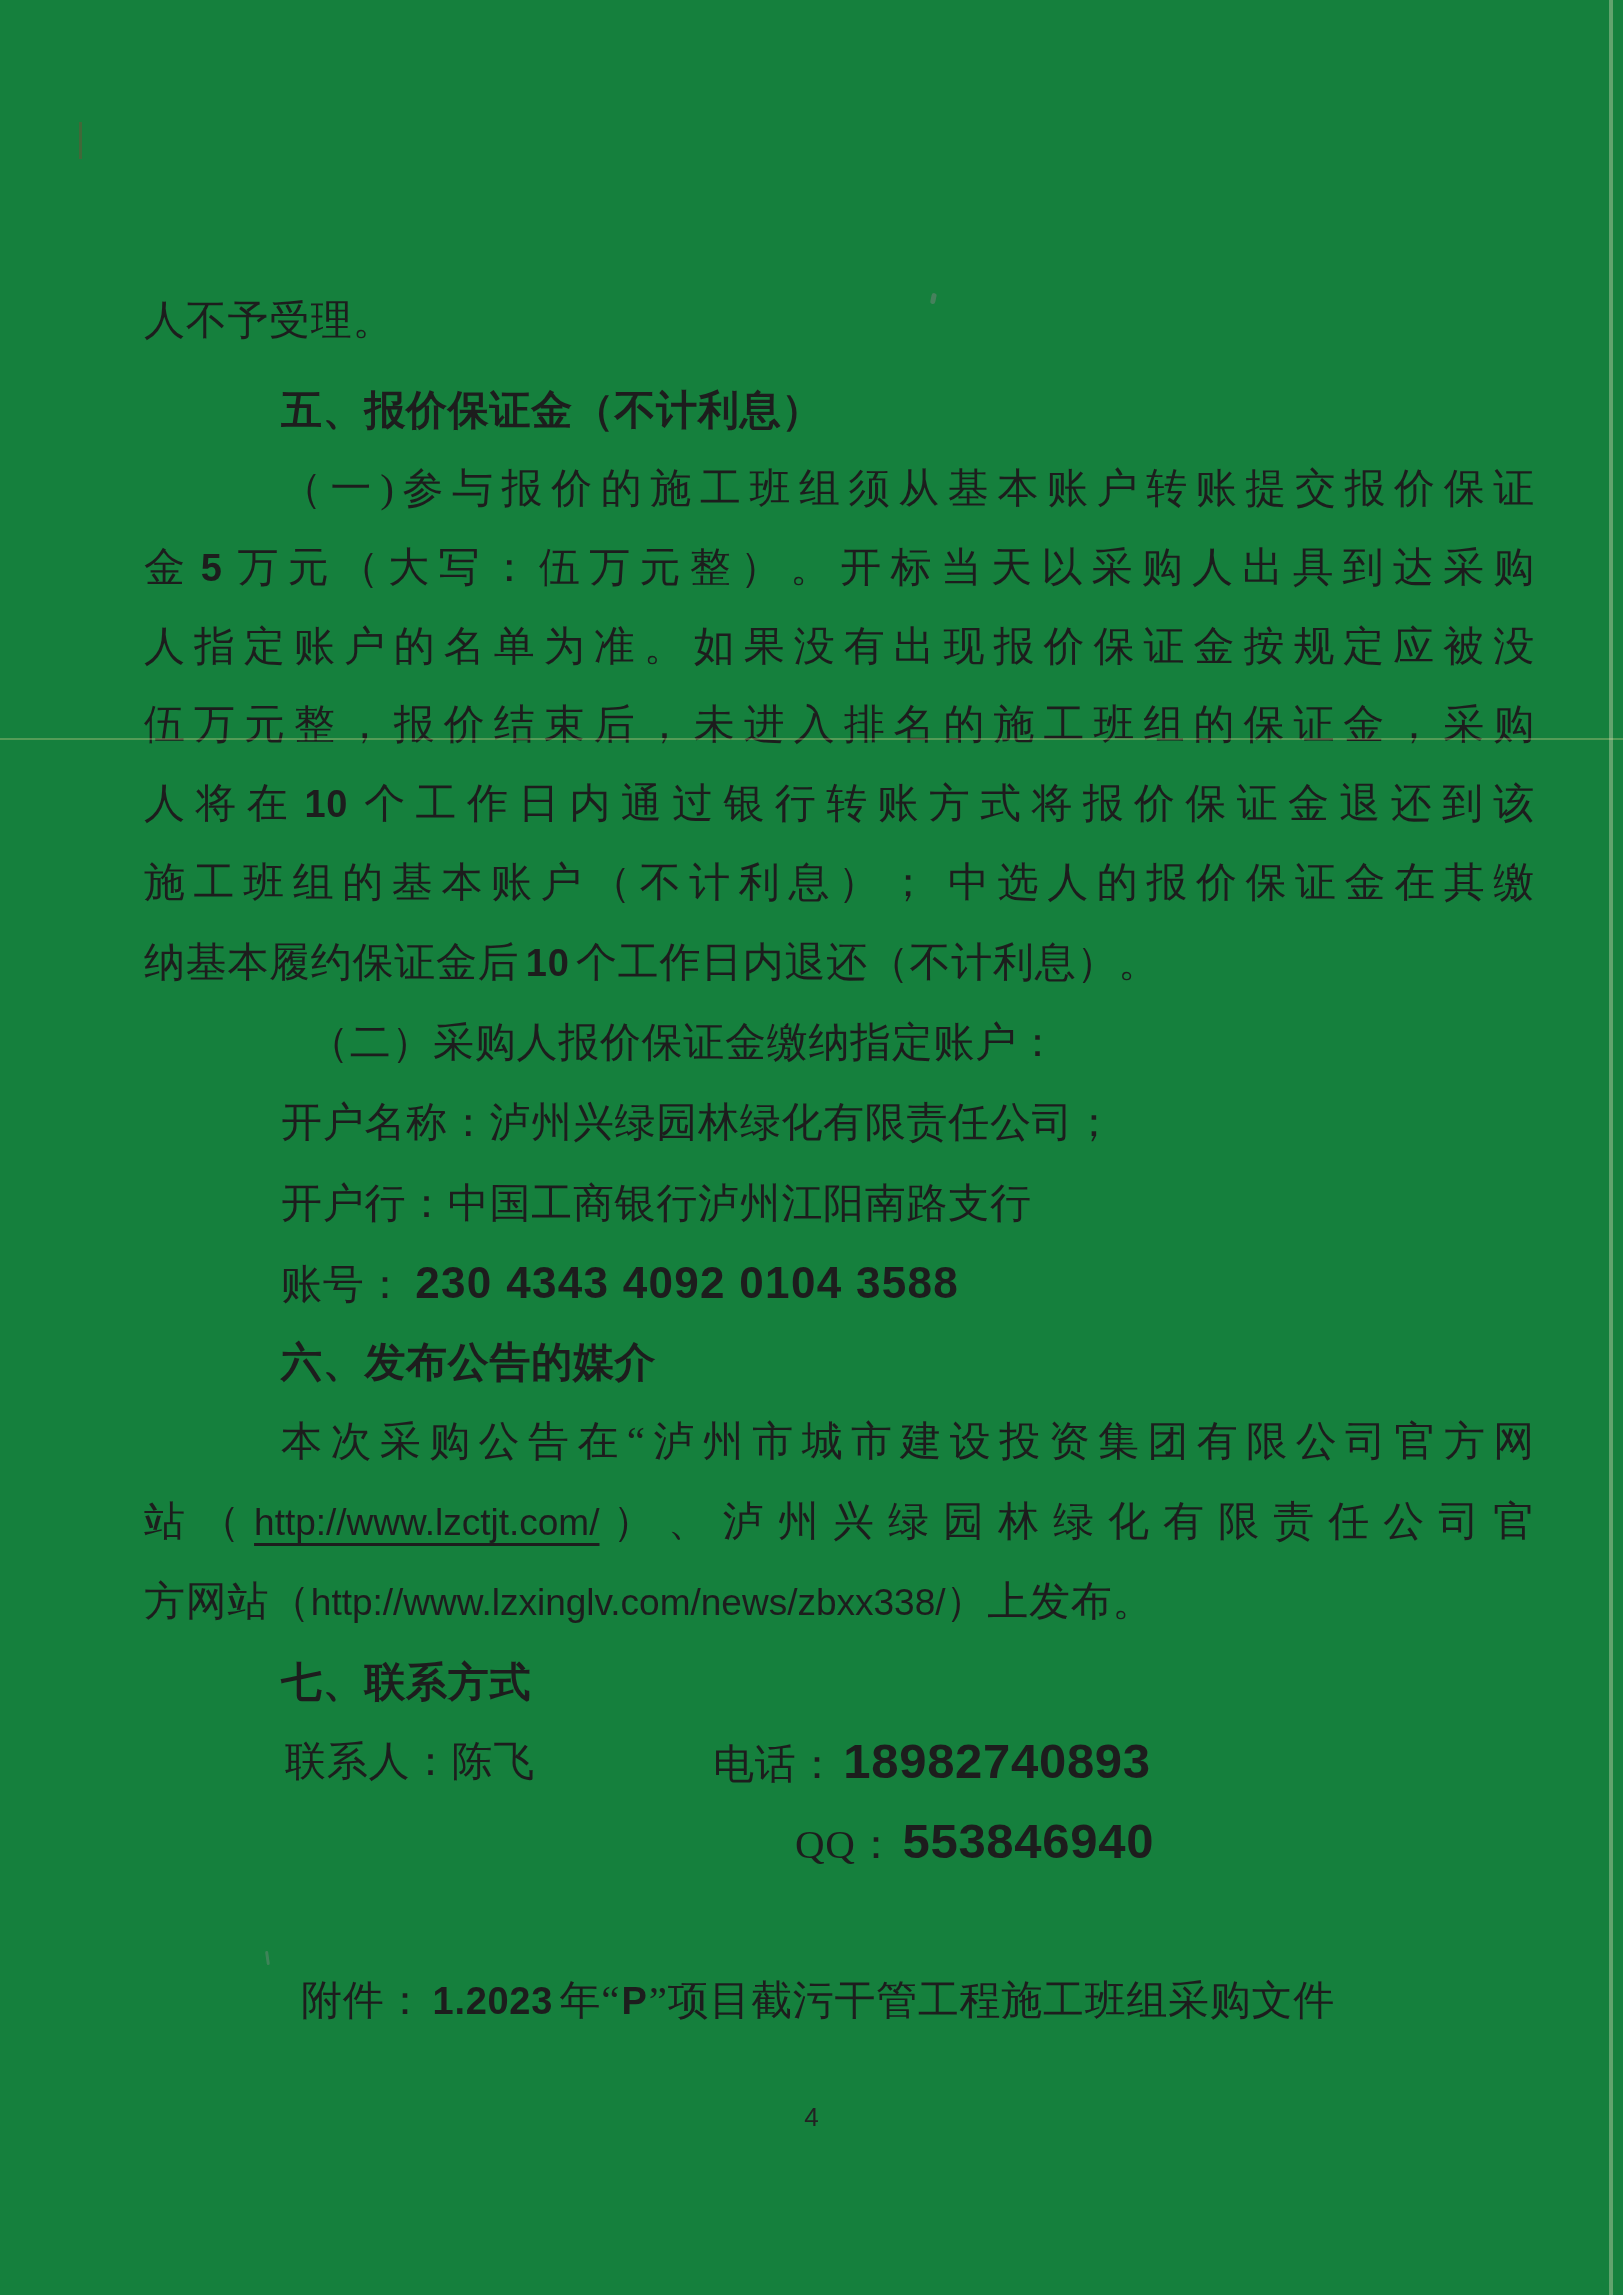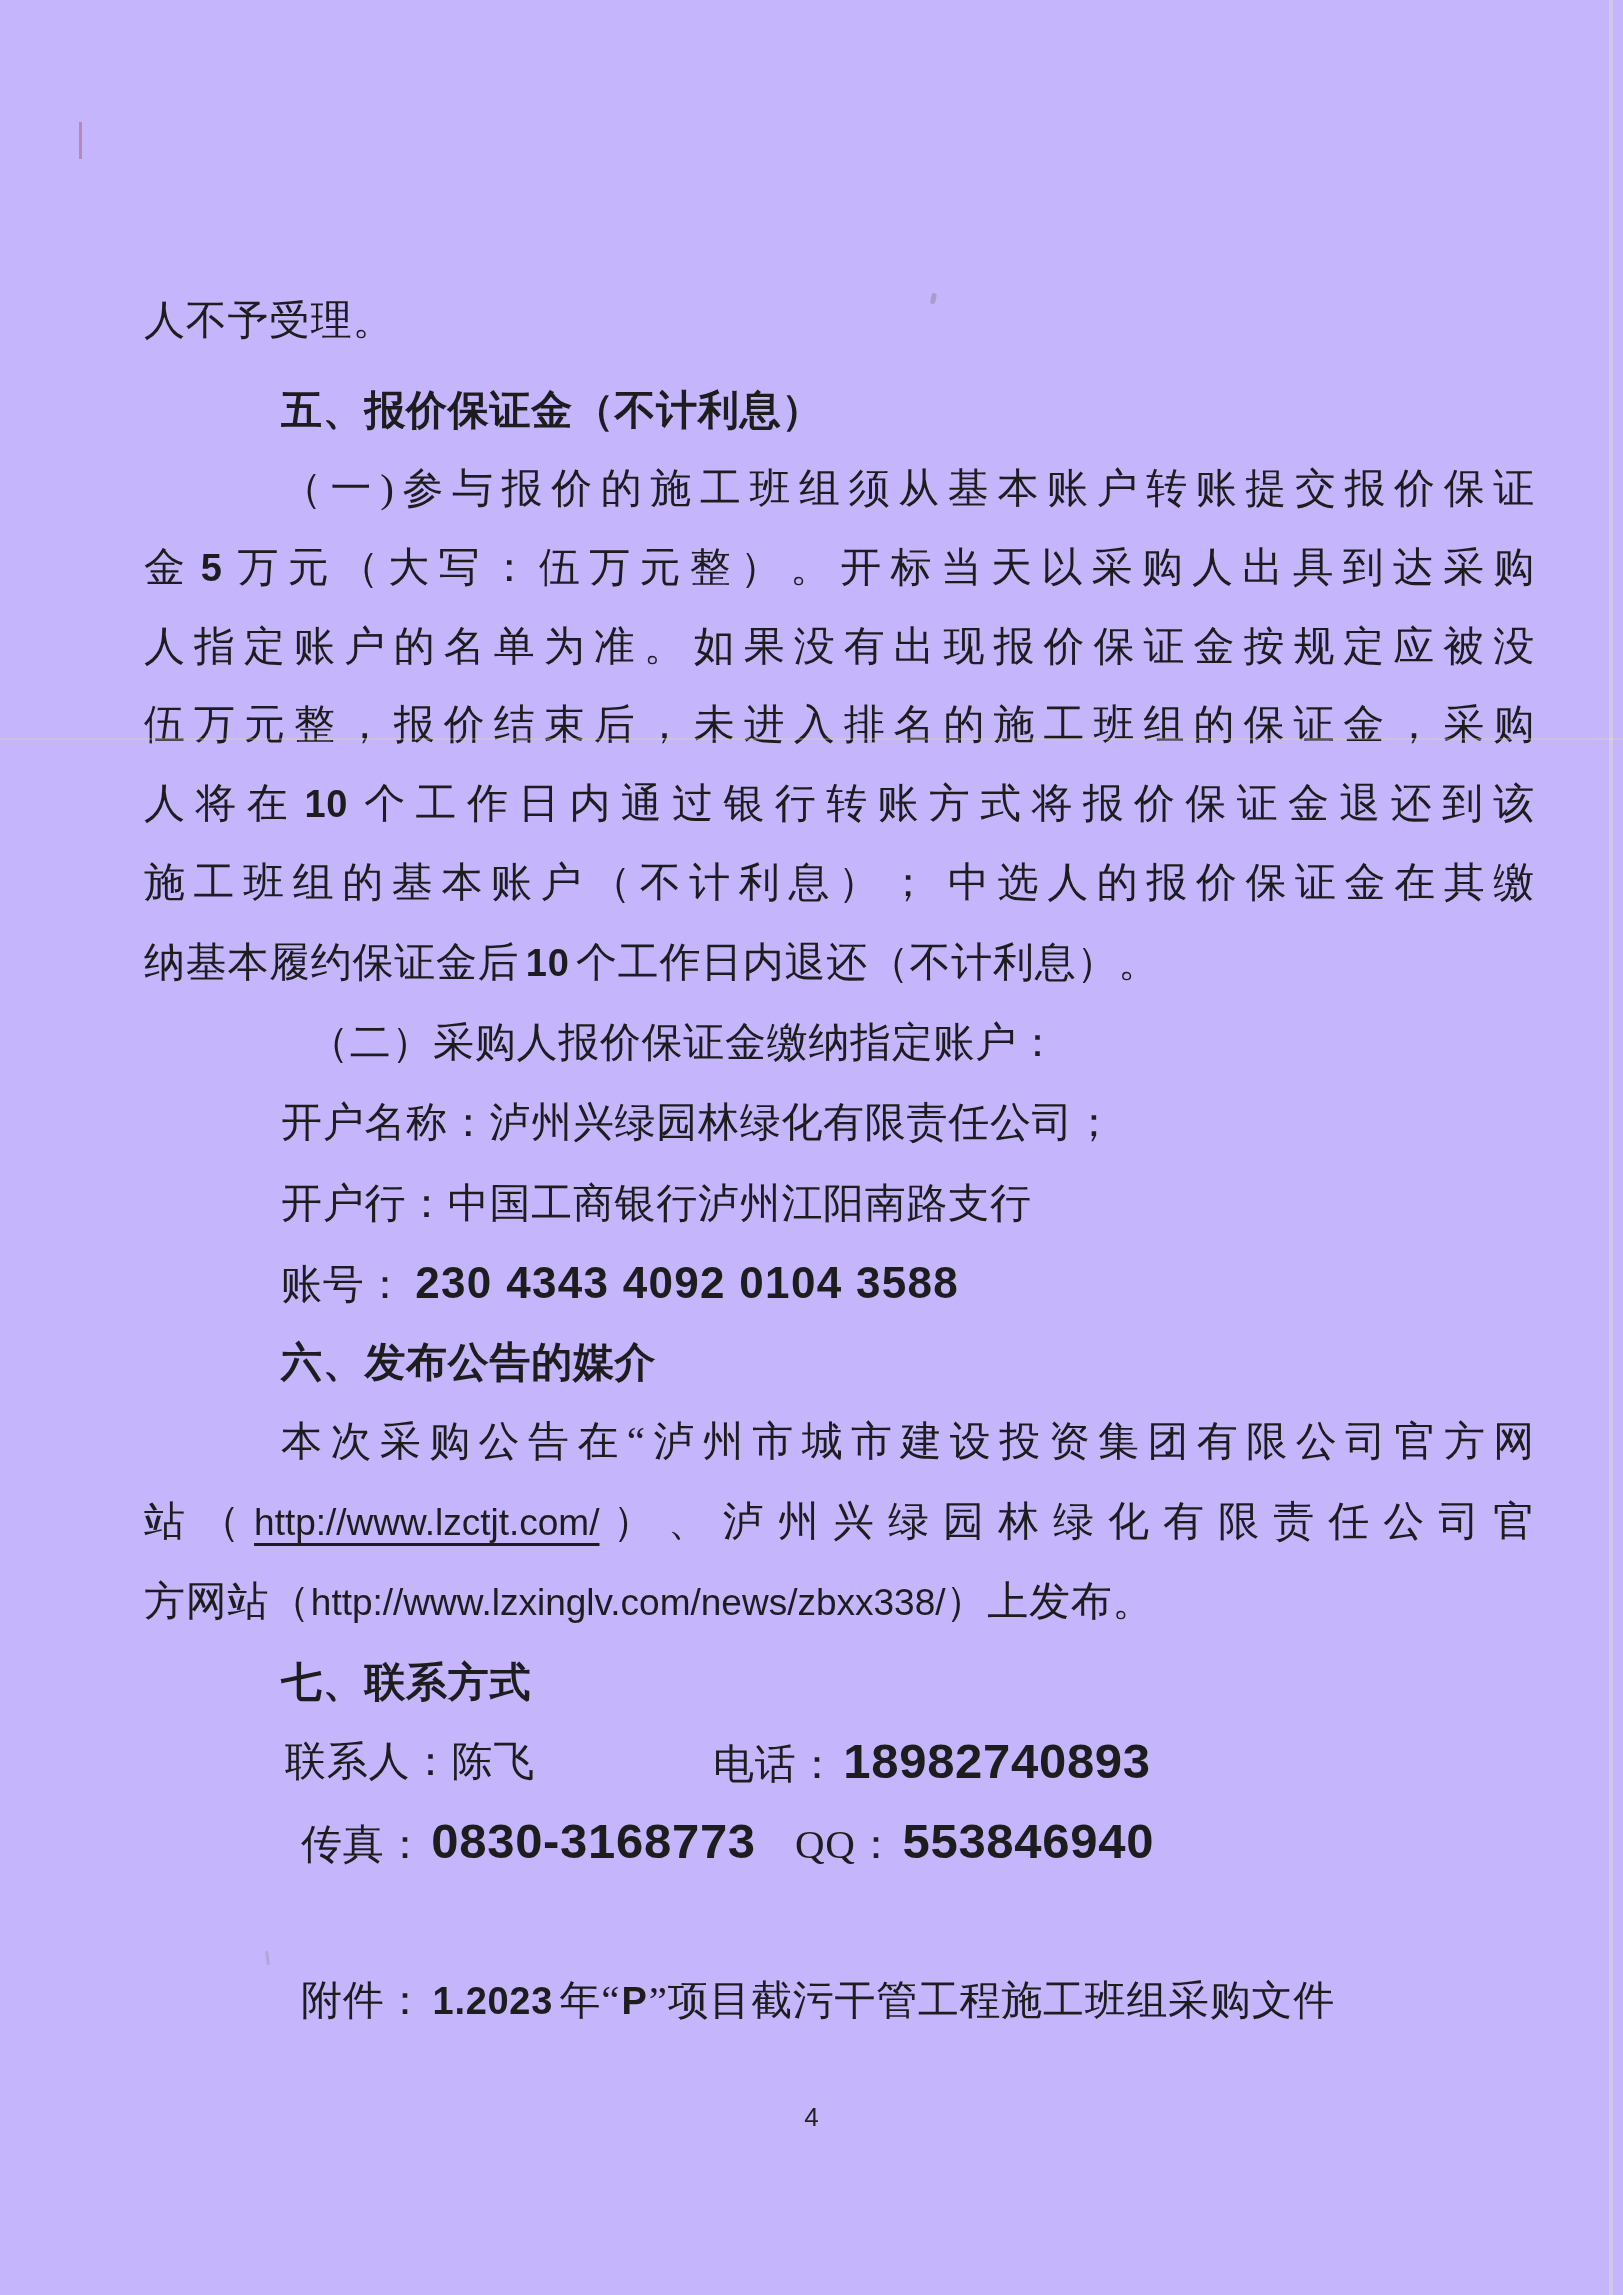--- a/index.html
+++ b/index.html
@@ -2,21 +2,21 @@
 <html style="font-size:10.5px"><head>
 <meta charset="utf-8">
 <style>
   html,body{margin:0;padding:0;}
   body{
     width:1623px;height:2295px;position:relative;
     background:#ffffff;color:#1d1d1d;
     font-family:"Liberation Serif",serif;
     overflow:hidden;
   }
-  .page{position:absolute;left:0;top:0;width:1623px;height:2295px;background:#c4b5fd;}
+  .page{position:absolute;left:0;top:0;width:1623px;height:2295px;background:#15803d;}
   .textblock{position:absolute;left:144px;top:0;width:1391px;height:2295px;}
   .line{
     position:absolute;left:0;width:1391px;
     font-size:41px;line-height:51px;letter-spacing:0.7px;
     white-space:pre-wrap;
   }
   .just{text-align:justify;text-align-last:justify;}
   .bold{font-weight:bold;}
   .ind210{padding-left:137px;}
   .ind240{padding-left:157px;}
@@ -97,21 +97,20 @@
     <div class="line" style="top:1576px"><span>方网站（</span><span class="url">http://www.lzxinglv.com/news/zbxx338/</span><span>）上发布。</span></div>
 
     <div class="line bold ind210" style="top:1657px">七、联系方式</div>
 
     <div class="line" style="top:1736px">
       <span class="cgroup" style="left:141px"><span>联系人：</span><span>陈飞</span></span>
       <span class="cgroup" style="left:569px"><span>电话：</span><span class="phone">18982740893</span></span>
     </div>
 
     <div class="line" style="top:1816px">
-      <span class="cgroup" style="left:157px"><span>传真：</span><span class="phone">0830-3168773</span></span>
       <span class="cgroup" style="left:651px"><span>QQ：</span><span class="phone">553846940</span></span>
     </div>
 
     <div class="line ind240" style="top:1975px"><span>附件：</span><span class="num">1.2023</span><span>年“</span><span class="num" style="margin:0 1.3px">P</span><span>”项目截污干管工程施工班组采购文件</span></div>
 
   </div>
 
   <div class="pagenum">4</div>
 
   <div class="art art-hline"></div>

